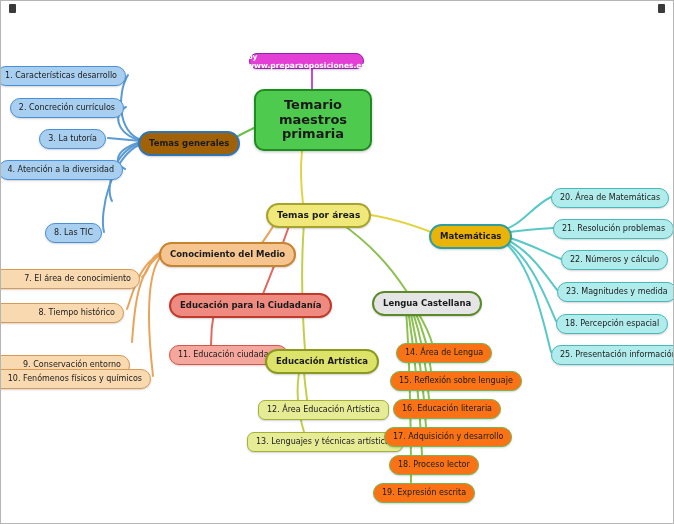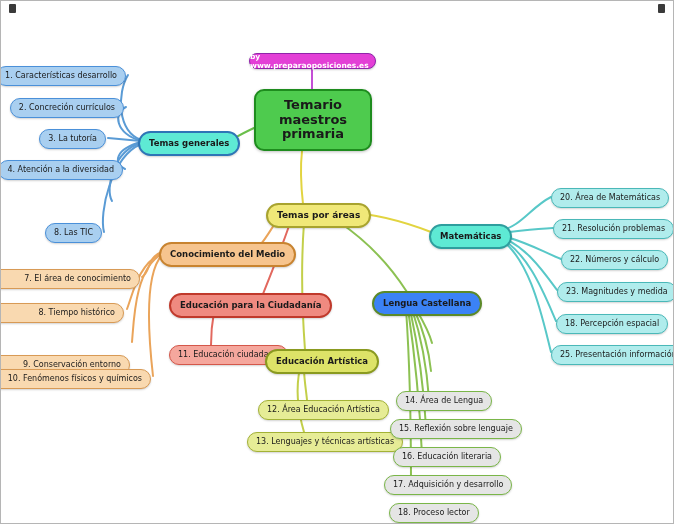--- a/index.html
+++ b/index.html
@@ -28,45 +28,45 @@
   .node{
     position:absolute;
     white-space:nowrap;
     border-radius:999px;
     box-shadow:0 1px 2px rgba(0,0,0,0.18);
     line-height:1;
   }
   .pill{ font-size:8px; padding:5px 8px; border:1.5px solid; }
   .parent{ font-size:8.5px; font-weight:bold; padding:6px 9px; border:2px solid; }
 
-  .blue-p { background:#5eead4; border-color:#2e75b6; }
+  .blue-p { background:#a16207; border-color:#2e75b6; }
   .blue-c { background:#a9cff0; border-color:#4a90d9; }
   .yellow-p{ background:#f0e878; border-color:#a8a32e; font-size:9px;text-align:center; }
   .orange-p{ background:#f6c48e; border-color:#c8832f; }
   .orange-c{ background:#f9d9b0; border-color:#d89a55;padding-left:48px; }
   .red-p  { background:#ef8a80; border-color:#c0392b; }
   .red-c  { background:#f5a79d; border-color:#d4574a; }
   .lime-p { background:#dde368; border-color:#8a9a20; }
-  .lime-c { background:#e6ec96; border-color:#a3b236; }
-  .grass-p{ background:#3b82f6; border-color:#5c8a28; }
-  .grass-c{ background:#e5e5e5; border-color:#7ab648;margin-top:48px; }
-  .cyan-p { background:#5eead4; border-color:#2e9e9e; }
+  .lime-c { background:#e6ec96; border-color:#a3b236;border-radius:7px; }
+  .grass-p{ background:#e5e5e5; border-color:#5c8a28; }
+  .grass-c{ background:#f97316; border-color:#7ab648; }
+  .cyan-p { background:#eab308; border-color:#2e9e9e; }
   .cyan-c { background:#b0ecec; border-color:#4ab8b8; }
 
   .root-node{
     position:absolute; left:253px; top:88px; width:118px; height:62px;
     background:#4ecb4e; border:2.5px solid #1e8c1e; border-radius:10px;
     display:flex; align-items:center; justify-content:center;
     font-size:13px; font-weight:bold; text-align:center;
     box-shadow:0 1px 3px rgba(0,0,0,0.25);
     box-sizing:border-box;
   }
   .root-node span{ display:block; width:80px; line-height:1.15; }
   .credit-node{
-    position:absolute; left:248px; top:52px; width:127px; height:16px;
+    position:absolute; left:248px; top:52px; width:115px; height:16px;
     background:#e33fd6; border:1.5px solid #8e24aa; border-radius:8px;
     display:flex; align-items:center; justify-content:center;
     font-size:7.5px; font-weight:bold; color:#ffffff;
     box-sizing:border-box;
     box-shadow:0 1px 2px rgba(0,0,0,0.2);
   }
   .artifact{ position:absolute; width:7px; height:9px; background:#3a3a3a; border-radius:1px; }
 </style>
 </head>
 <body>

